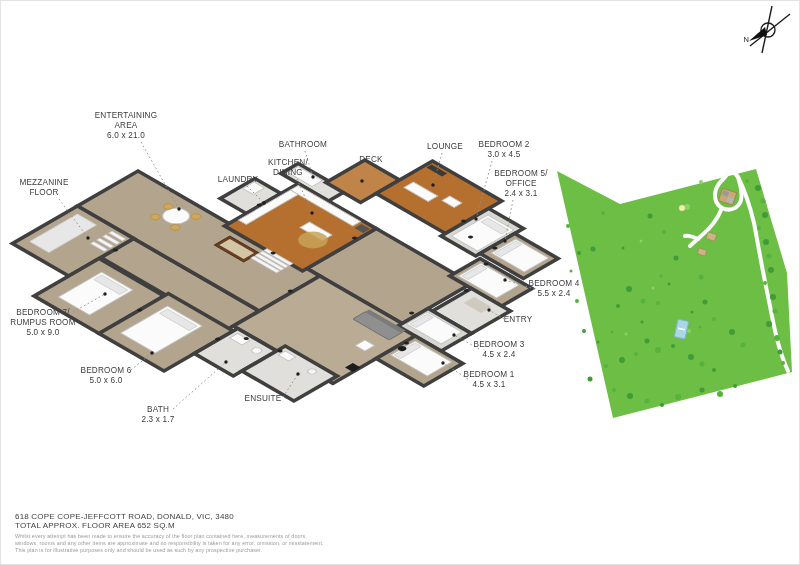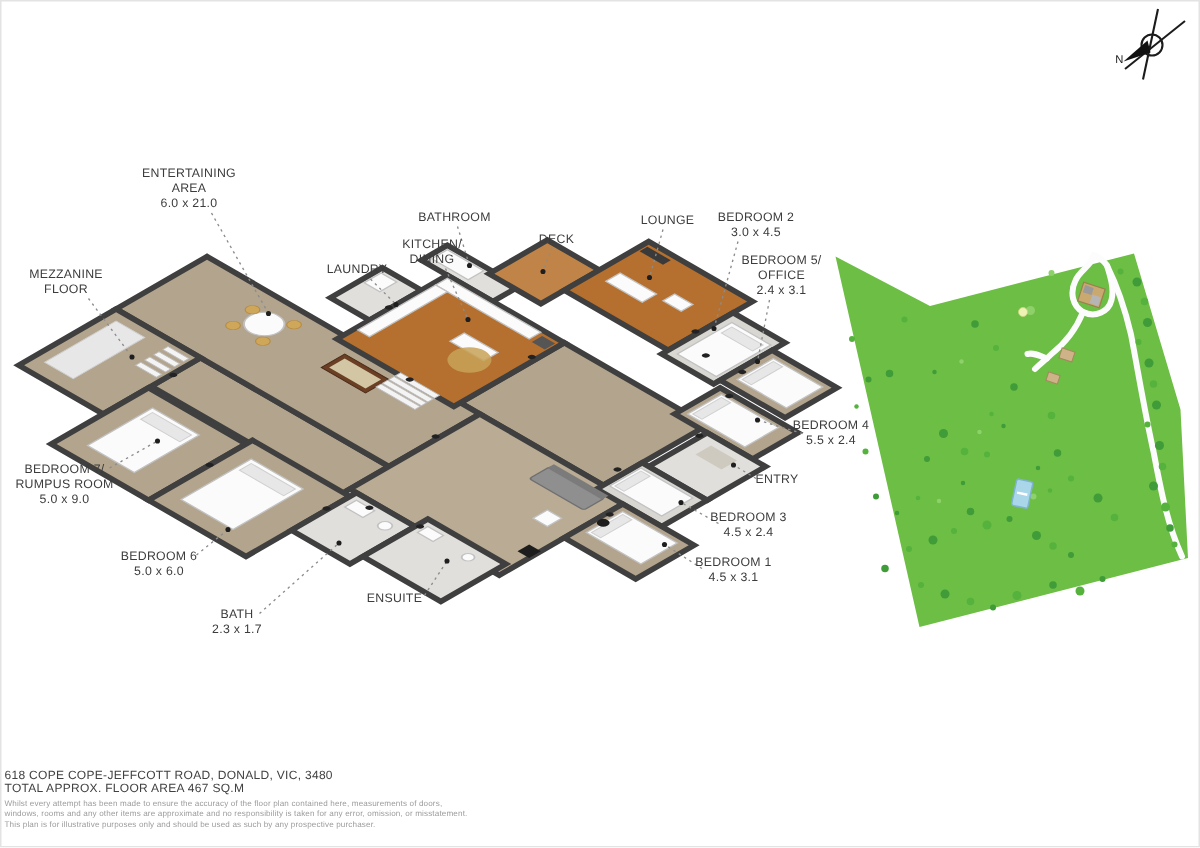--- a/index.html
+++ b/index.html
@@ -16,21 +16,21 @@
   .room-label{font-size:8.2px;fill:#3c3c3c;text-anchor:middle;letter-spacing:.2px;}
   .leader{stroke:#8c8c8c;stroke-width:.9;stroke-dasharray:1.6 2.6;fill:none;}
   .leader-dot{fill:#1e1e1e;}
   
   #road path{fill:none;stroke:#fcfcfc;stroke-width:4;stroke-linecap:round;}
   
   #compass line{stroke:#1c1c1c;stroke-width:1.4;}
   #compass circle{fill:none;stroke:#1c1c1c;stroke-width:1.4;}
   #compass text{font-size:7.5px;fill:#1c1c1c;}
   
-  #footer{position:absolute;left:2px;top:511px;color:#414141;}
+  #footer{position:absolute;left:14px;top:511px;color:#414141;}
   #footer .addr{font-size:8px;line-height:9px;letter-spacing:.2px;}
   #footer .area{font-size:8px;line-height:9px;letter-spacing:.2px;}
   #footer .disc{margin-top:3px;font-size:5.4px;line-height:7px;color:#9b9b9b;letter-spacing:.1px;}
 </style>
 </head>
 <body>
 
 <div id="stage">
 <svg id="scene" width="800" height="565" viewBox="0 0 800 565">
 
@@ -324,20 +324,20 @@
     <line x1="789" y1="13" x2="749" y2="45"></line>
     <line x1="771" y1="5" x2="761" y2="52"></line>
     <circle cx="767" cy="29" r="7"></circle>
     <polygon points="748,40 764,26 766,34" fill="#111111"></polygon>
     <text x="748" y="41" text-anchor="end">N</text>
   </g>
 </svg>
 
 <div id="footer">
   <div class="addr">618 COPE COPE-JEFFCOTT ROAD, DONALD, VIC, 3480</div>
-  <div class="area">TOTAL APPROX. FLOOR AREA 467 SQ.M</div>
+  <div class="area">TOTAL APPROX. FLOOR AREA 652 SQ.M</div>
   <div class="disc">
     <div>Whilst every attempt has been made to ensure the accuracy of the floor plan contained here, measurements of doors,</div>
     <div>windows, rooms and any other items are approximate and no responsibility is taken for any error, omission, or misstatement.</div>
     <div>This plan is for illustrative purposes only and should be used as such by any prospective purchaser.</div>
   </div>
 </div>
 </div>
 
 </body></html>

